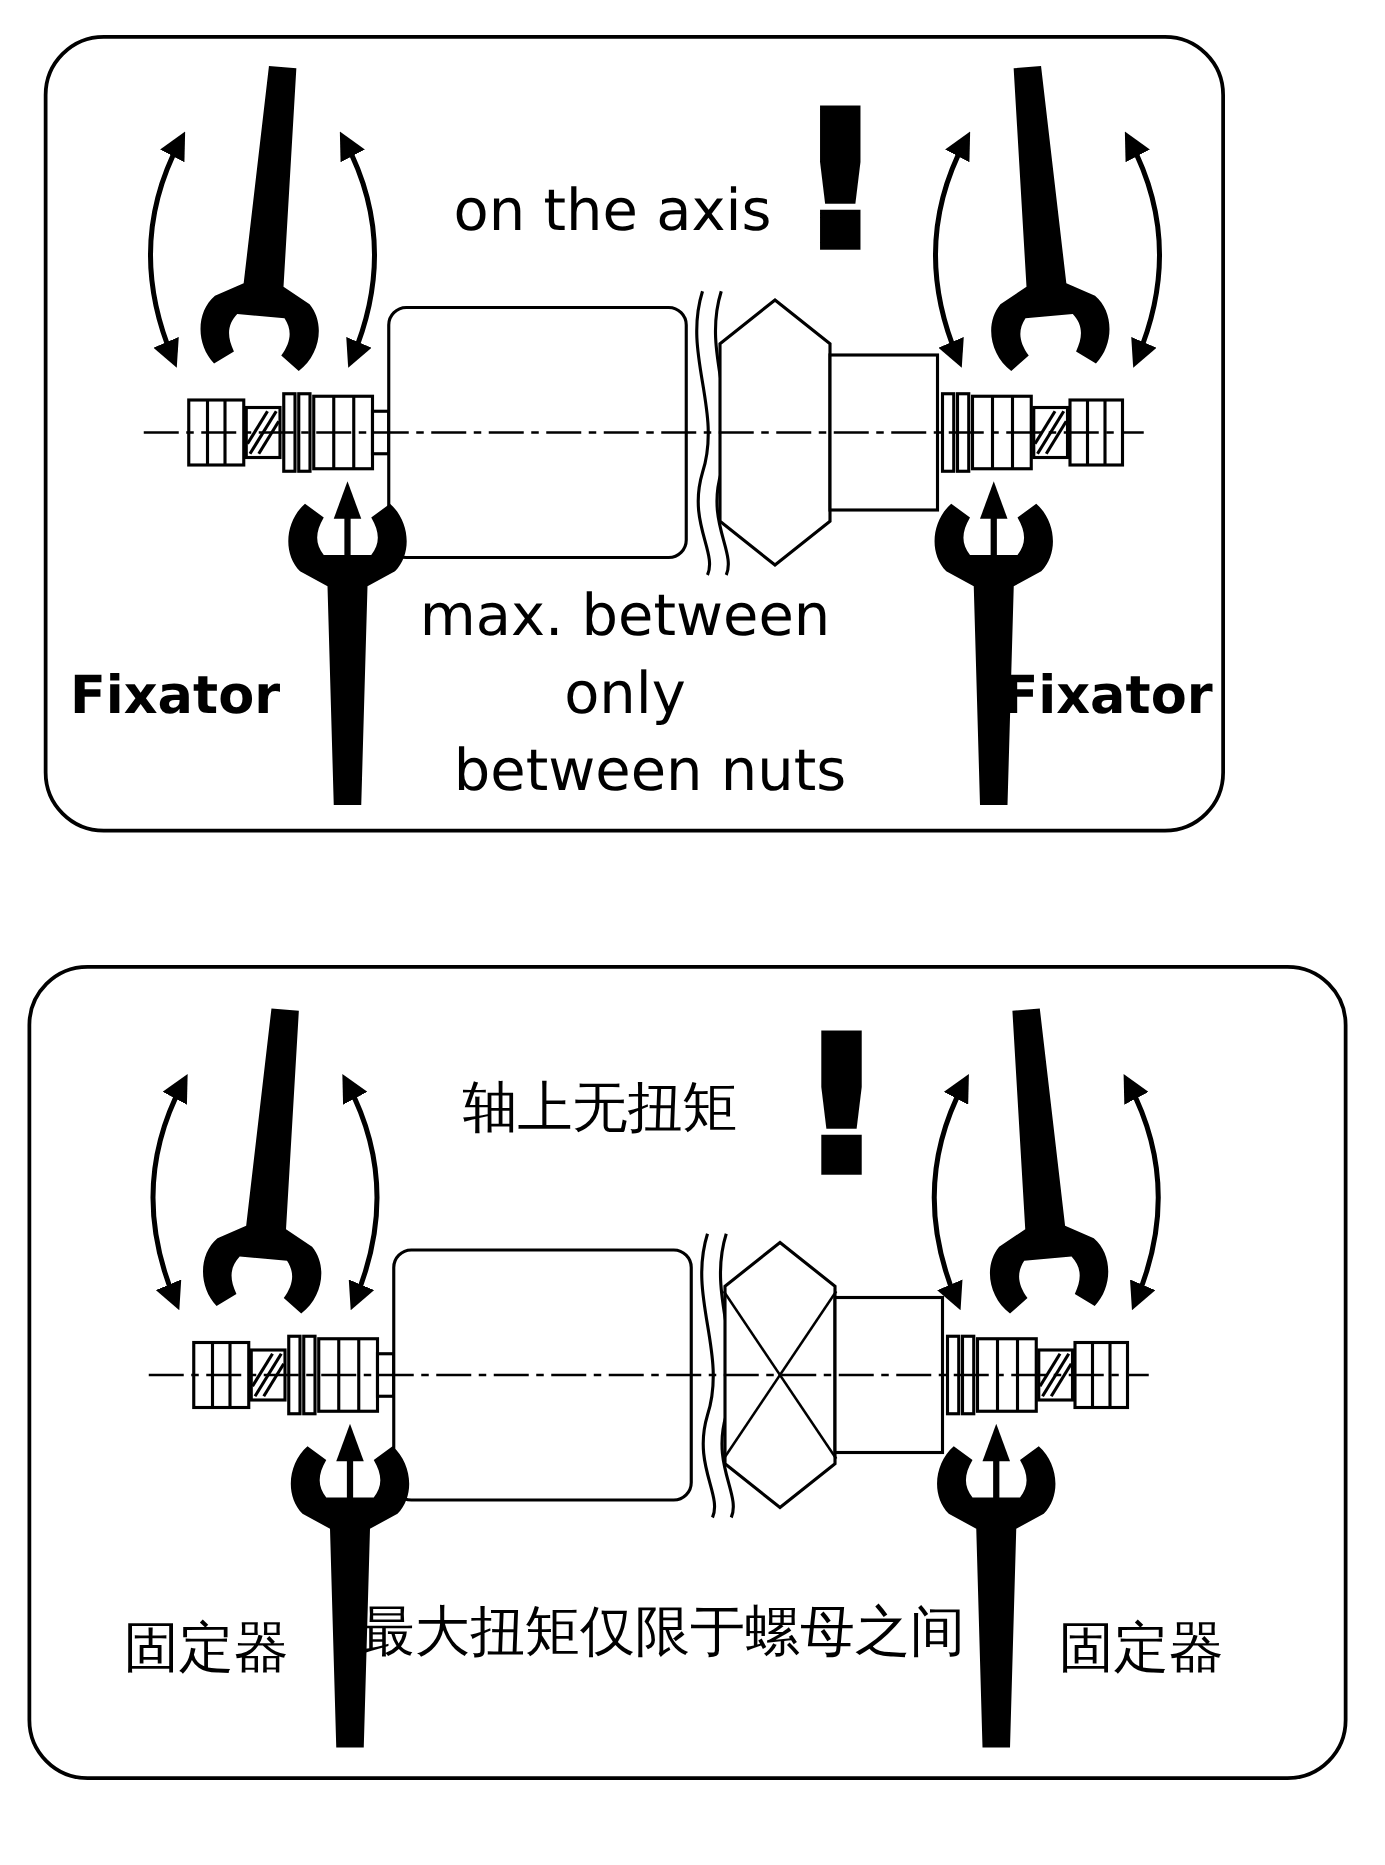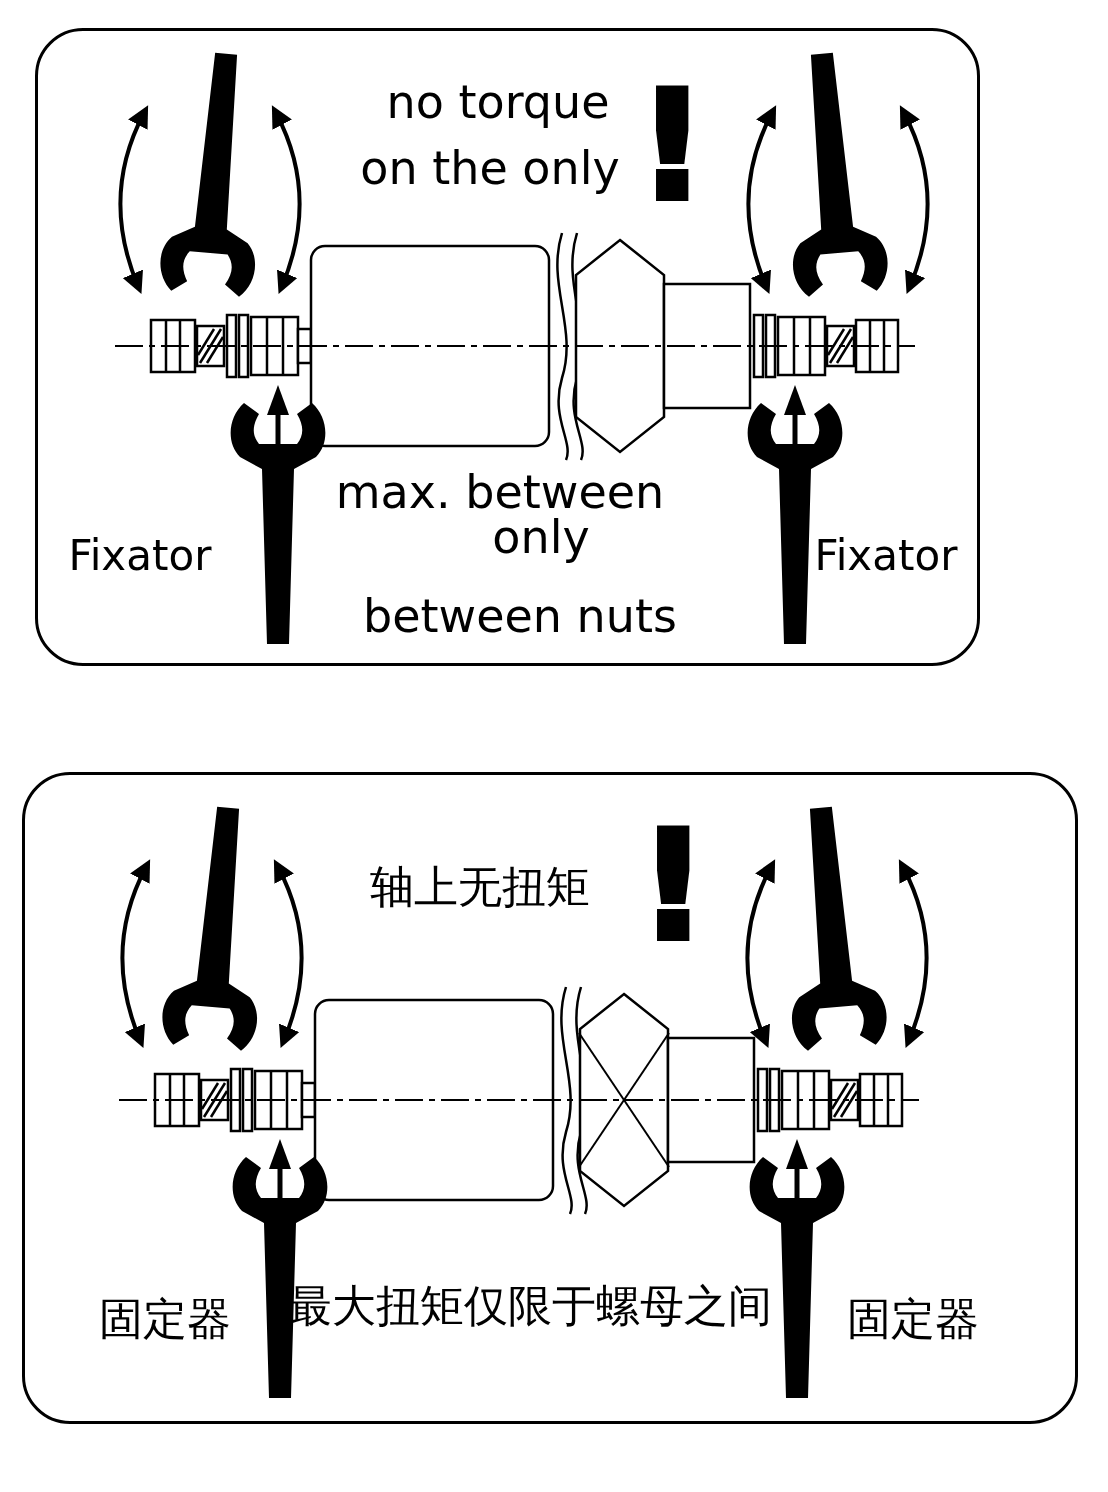--- a/index.html
+++ b/index.html
@@ -21,21 +21,21 @@
   }
   .panel > svg { position: absolute; left: 0; top: 0; }
   .label {
     position: absolute;
     transform: translateX(-50%);
     white-space: nowrap;
     line-height: 1.1;
   }
   .warn   { font-size: 46px; }
   .torque { font-size: 46px; }
-  .fixator{ font-size: 42px; }
+  .fixator{ font-size: 42px; font-weight: bold; }
   .cjk    { font-size: 44px; }
   .excl {
     position: absolute;
     font-size: 150px;
     font-weight: bold;
     line-height: 0.85;
     -webkit-text-stroke: 6px #000;
   }
   .arc path { fill: none; stroke: #000; stroke-width: 4; }
   .uparrow line { stroke: #000; stroke-width: 5; }
@@ -115,29 +115,28 @@
     <g class="uparrow">
       <line x1="240" y1="434" x2="240" y2="382"></line>
       <polygon points="240,354 229,384 251,384"></polygon>
     </g>
     <g class="uparrow">
       <line x1="757" y1="434" x2="757" y2="382"></line>
       <polygon points="757,354 746,384 768,384"></polygon>
     </g>
   </svg>
 
-  <div class="label warn" style="left:460px; top:46px;">no torque</div>
-  <div class="label warn" style="left:452px; top:112px;">on the only</div>
+  <div class="label warn" style="left:452px; top:112px;">on the axis</div>
   <div class="excl" style="left:600px; top:52px;">!</div>
 
   <div class="label fixator" style="left:102px; top:502px;">Fixator</div>
   <div class="label fixator" style="left:848px; top:502px;">Fixator</div>
 
   <div class="label torque" style="left:462px; top:436px;">max. between</div>
-  <div class="label torque" style="left:462px; top:481px;margin-left:41px;">only</div>
+  <div class="label torque" style="left:462px; top:498px;">only</div>
   <div class="label torque" style="left:482px; top:560px;">between nuts</div>
 </section>
 
 <section class="panel" style="left:22px; top:772px; width:1056px; height:652px;">
   <svg viewBox="0 0 988 652" width="988" height="652">
     <defs>
       <marker id="ahB" viewBox="0 0 10 10" refX="6" refY="5" markerWidth="5.5" markerHeight="5.5" orient="auto-start-reverse">
         <path d="M0 0 L10 5 L0 10 Z" fill="#000"></path>
       </marker>
     </defs>

